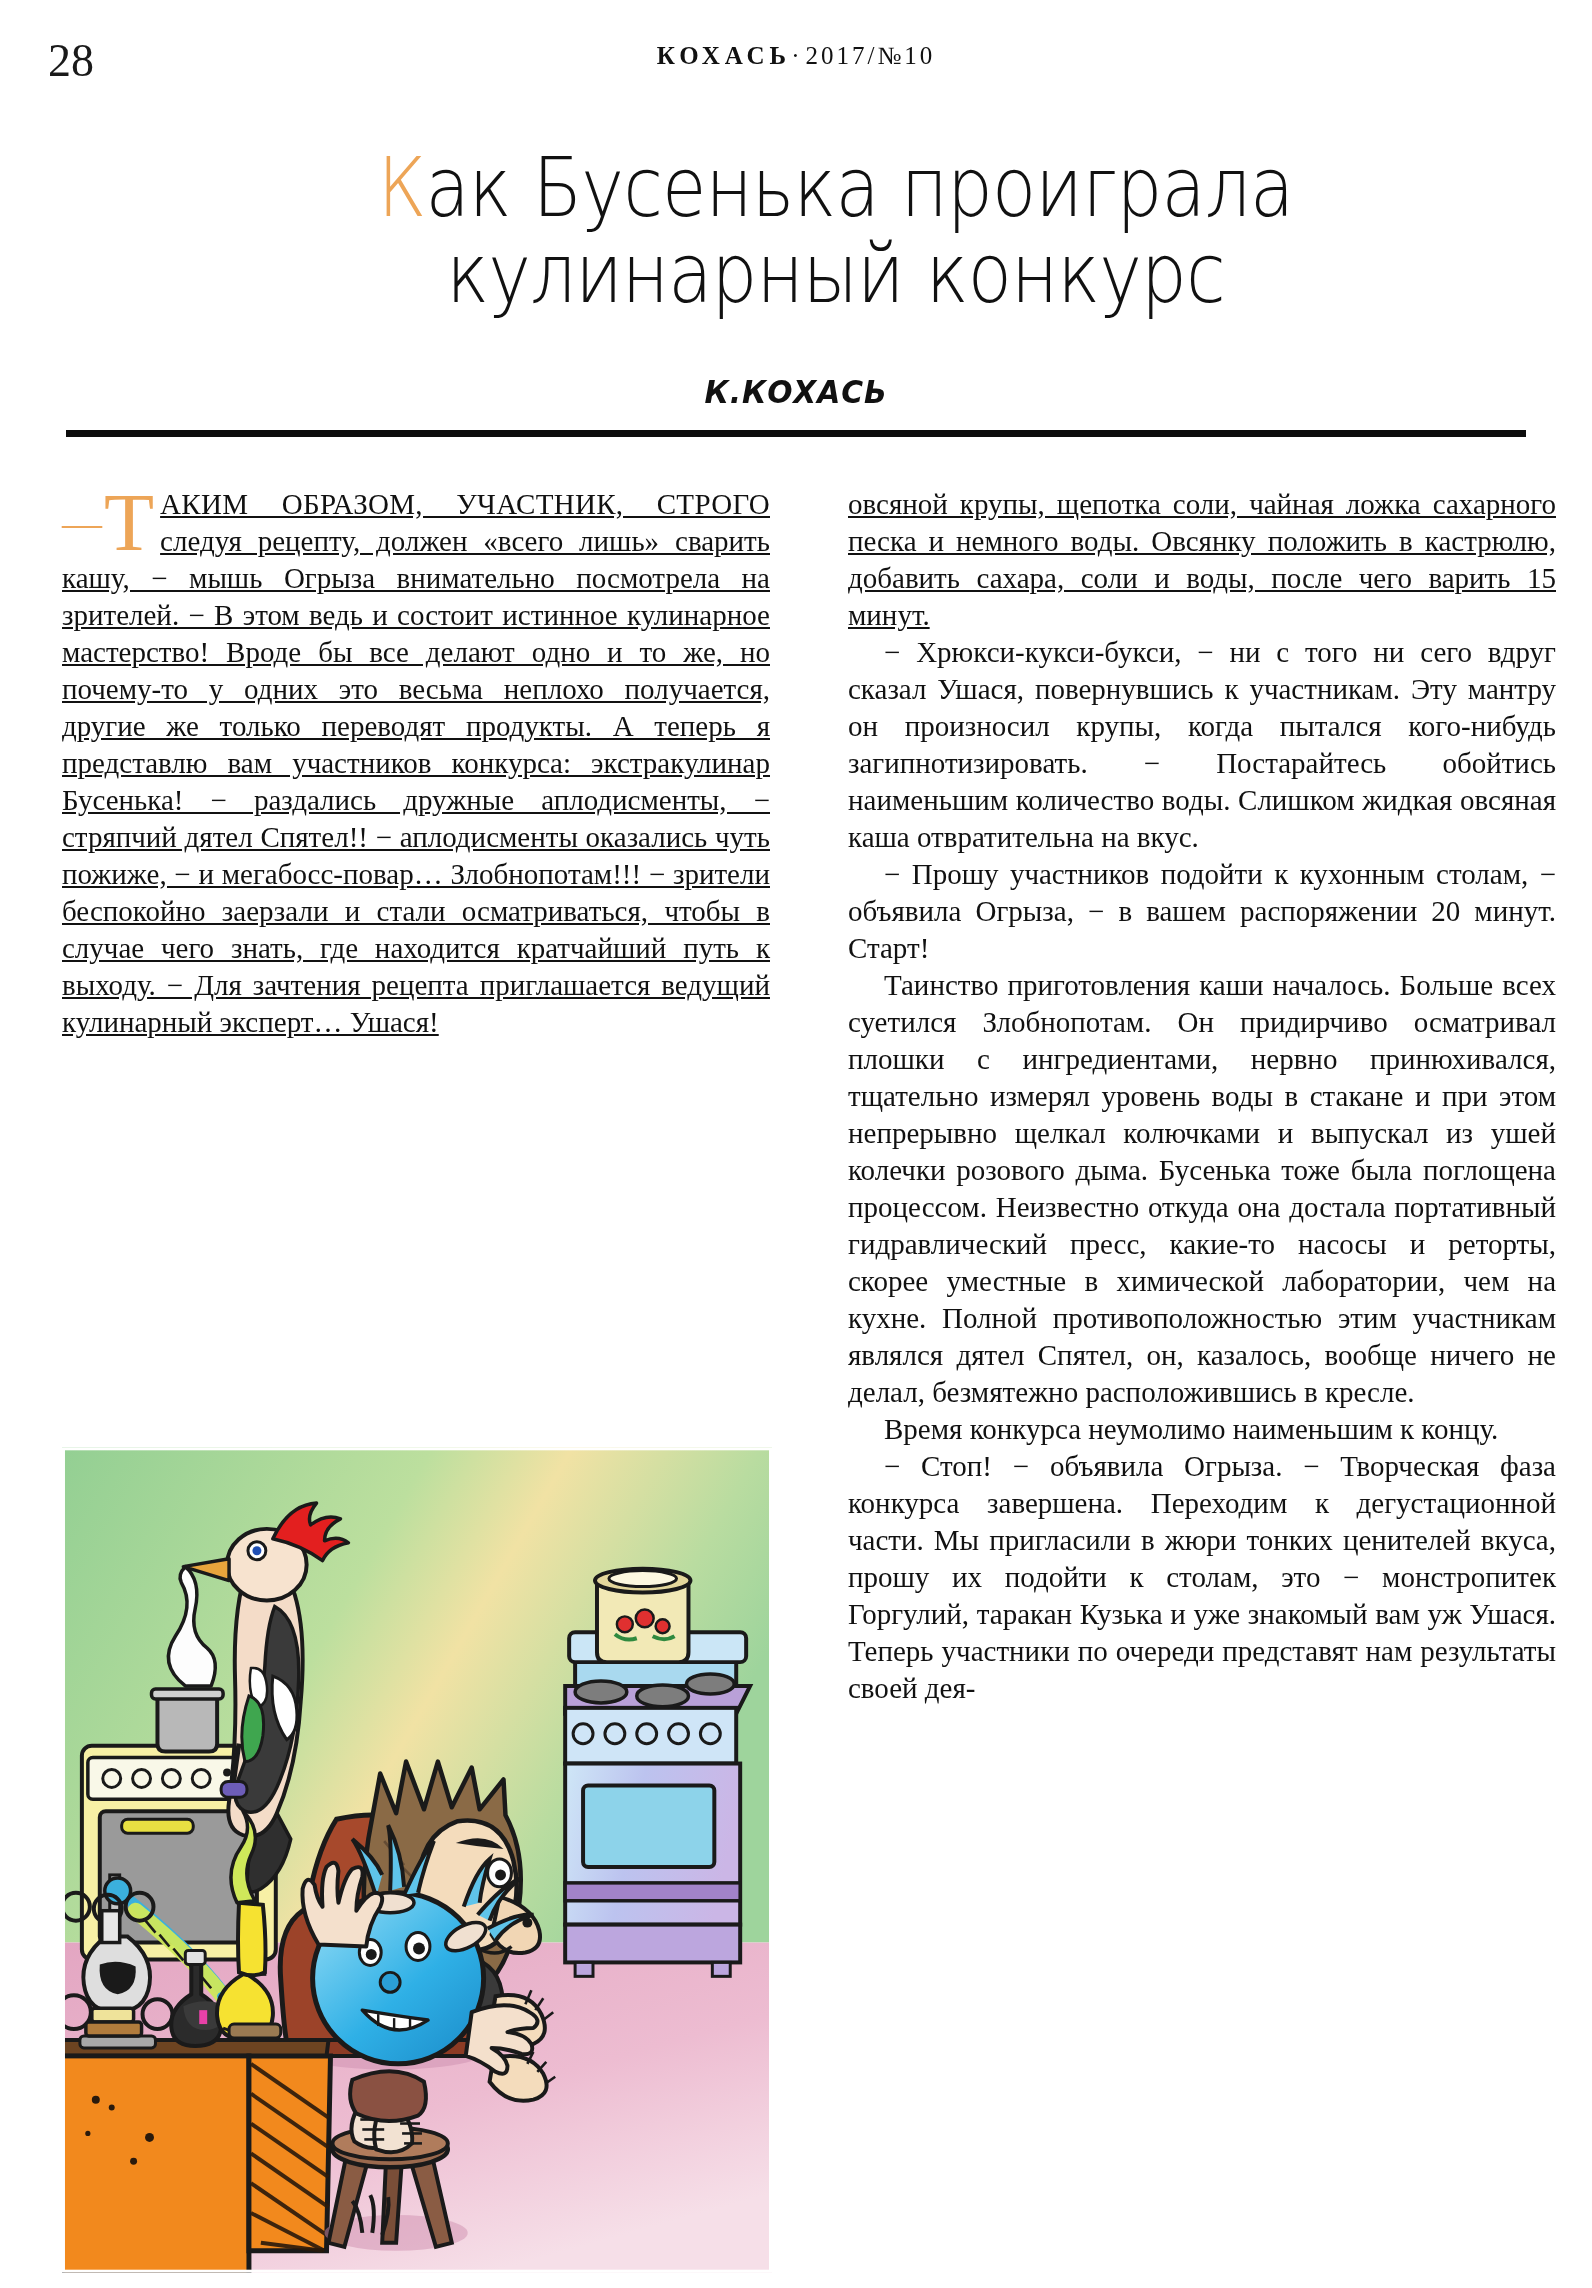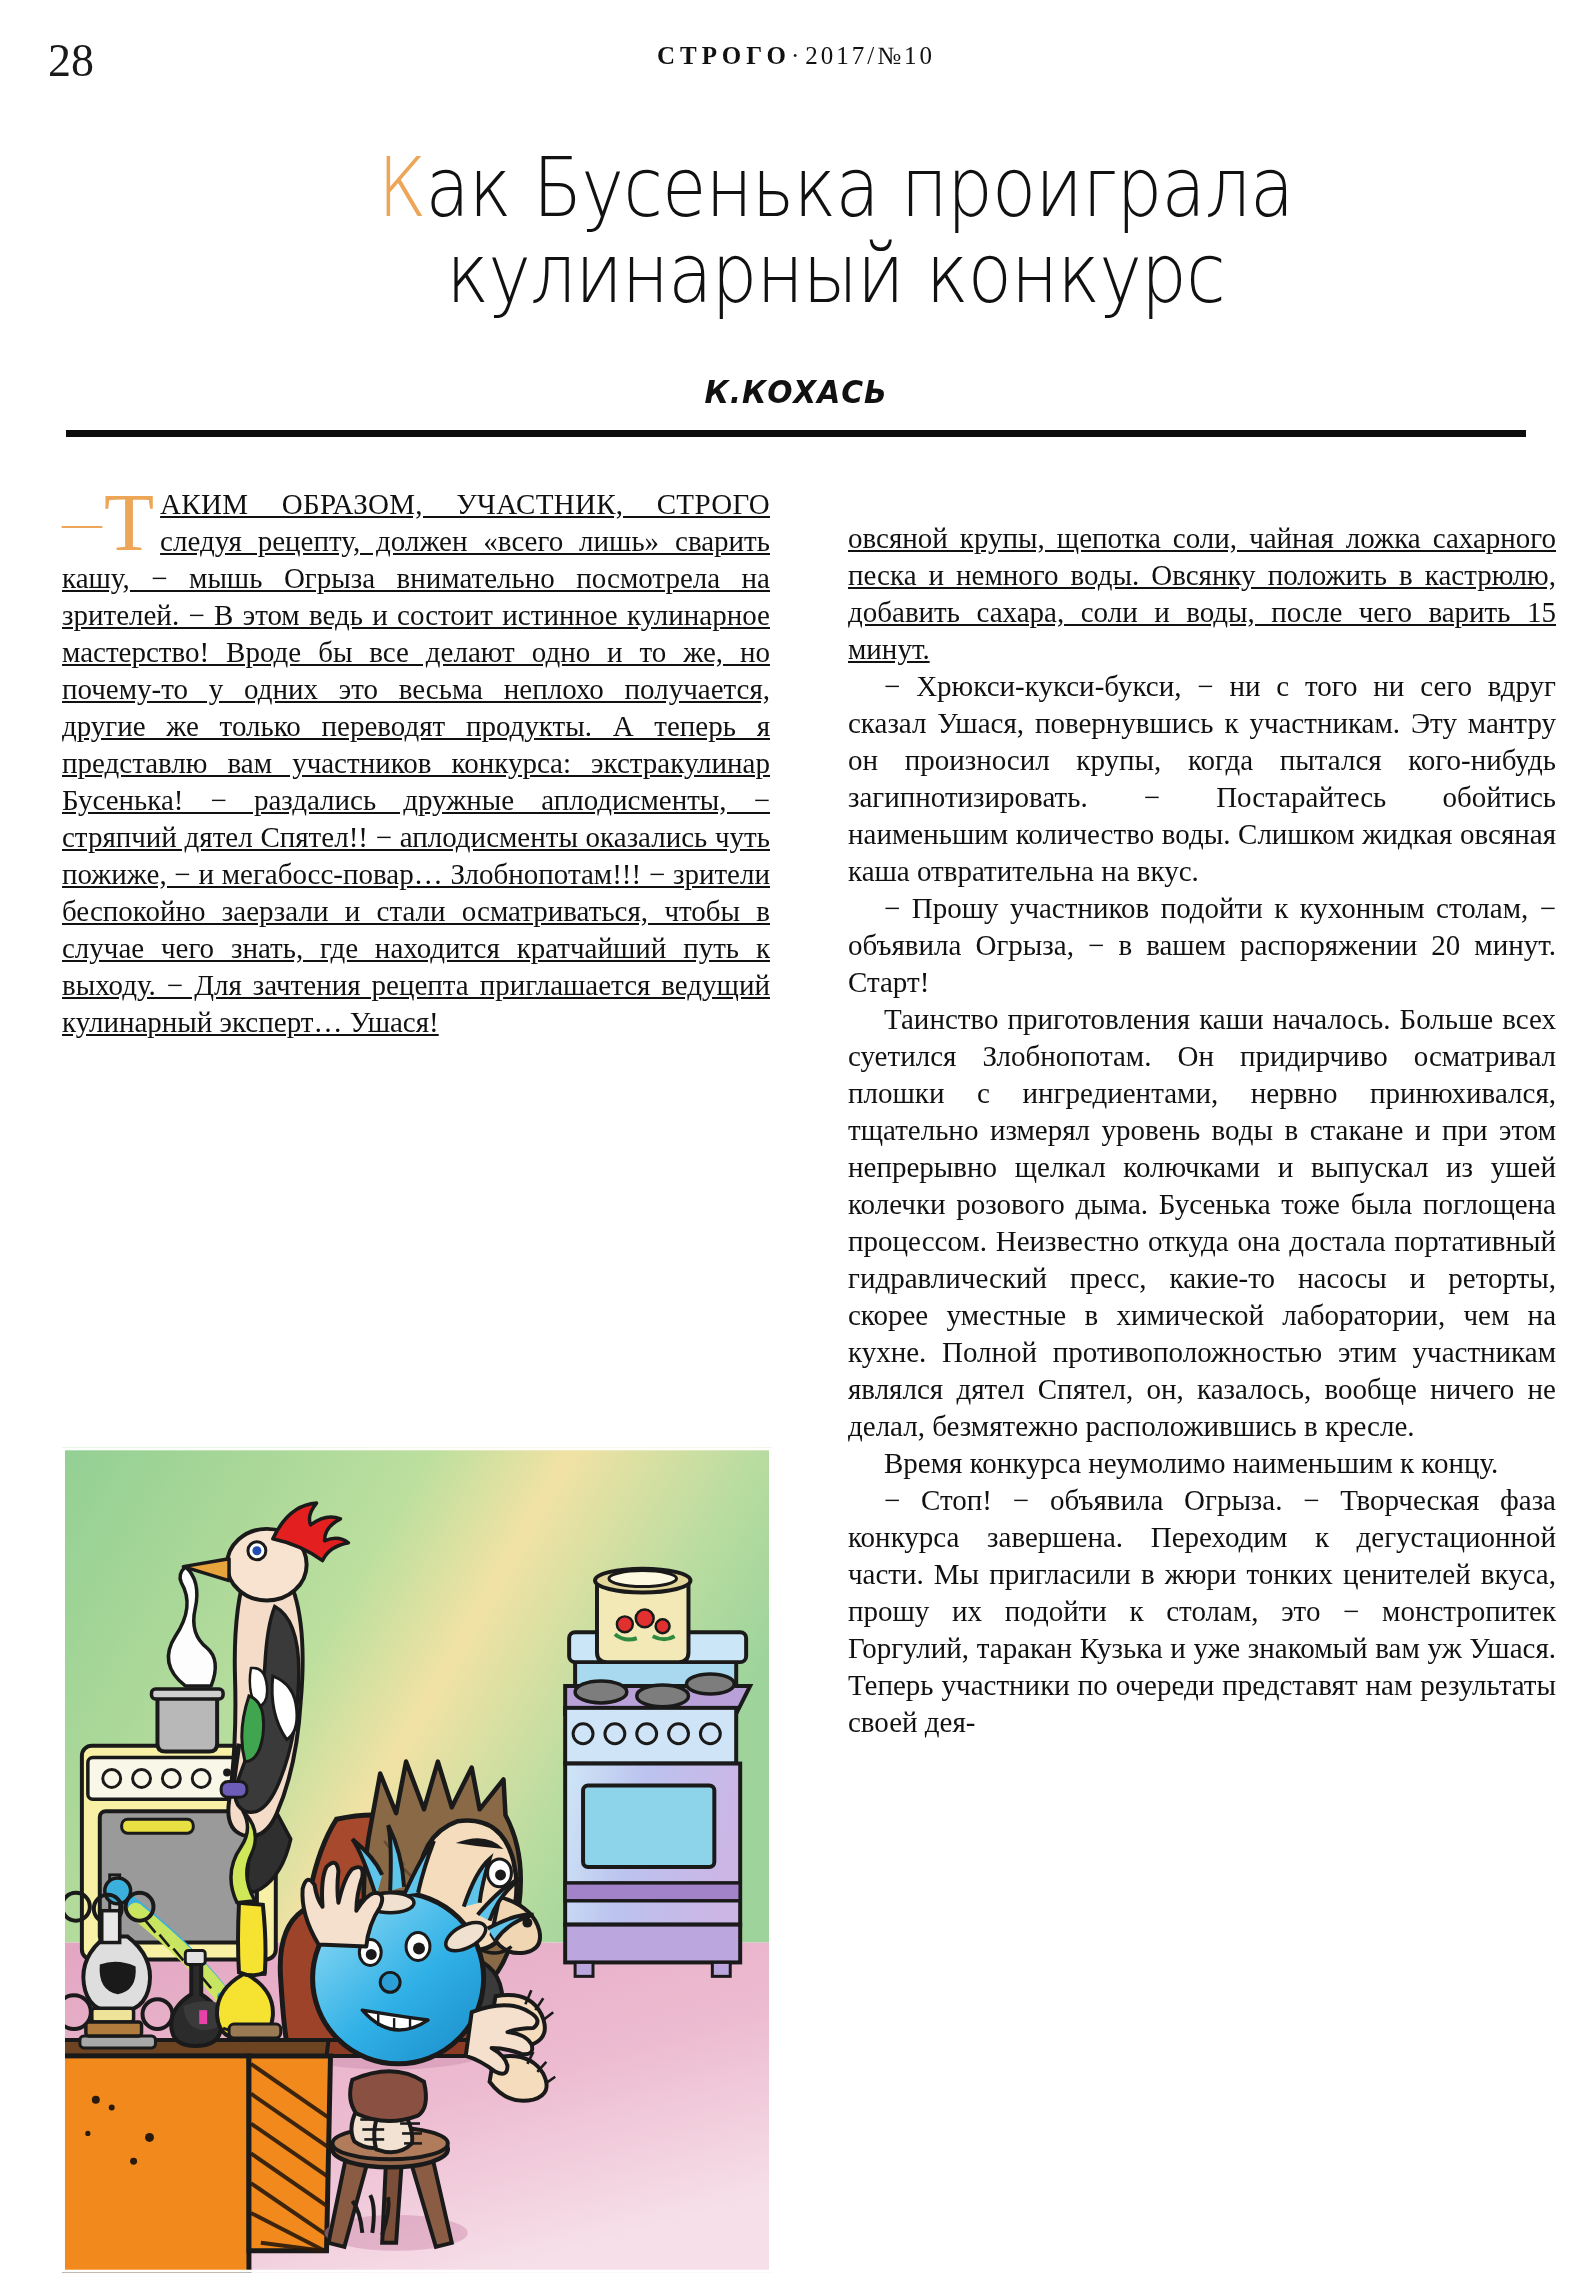--- a/index.html
+++ b/index.html
@@ -77,21 +77,21 @@
     width:708px;
     font-family:"Liberation Serif","DejaVu Serif",serif;
     font-size:29px;
     line-height:37px;
     color:#111;
     text-align:justify;
     text-justify:inter-word;
     hyphens:manual;
   }
   .col-left{left:62px;}
-  .col-right{left:848px;margin-top:34px;}
+  .col-right{left:848px;}
 
   .col p{margin:0;text-indent:36px;}
   .col p.noindent{text-indent:0;text-decoration:underline;}
 
   
   .dropwrap{position:relative;}
   .dropcap{
     float:left;
     font-family:"Liberation Serif","DejaVu Serif",serif;
     font-size:82px;
@@ -118,21 +118,21 @@
   }
   .illo svg{display:block;width:710px;height:826px;}
 </style>
 </head>
 <body>
 
 <div class="page">
 
   <div class="runhead">
     <div class="folio">28</div>
-    <div class="journal"><span>СТРОГО</span><span class="dot">·</span><span class="issue">2017/№10</span></div>
+    <div class="journal"><span>КОХАСЬ</span><span class="dot">·</span><span class="issue">2017/№10</span></div>
   </div>
 
   <h1 class="title">
     <span class="l1"><span class="cap">К</span><span>ак Бусенька проиграла</span></span>
     <span class="l2">кулинарный конкурс</span>
   </h1>
 
   <div class="byline">К.КОХАСЬ</div>
   <div class="rule"></div>
 

